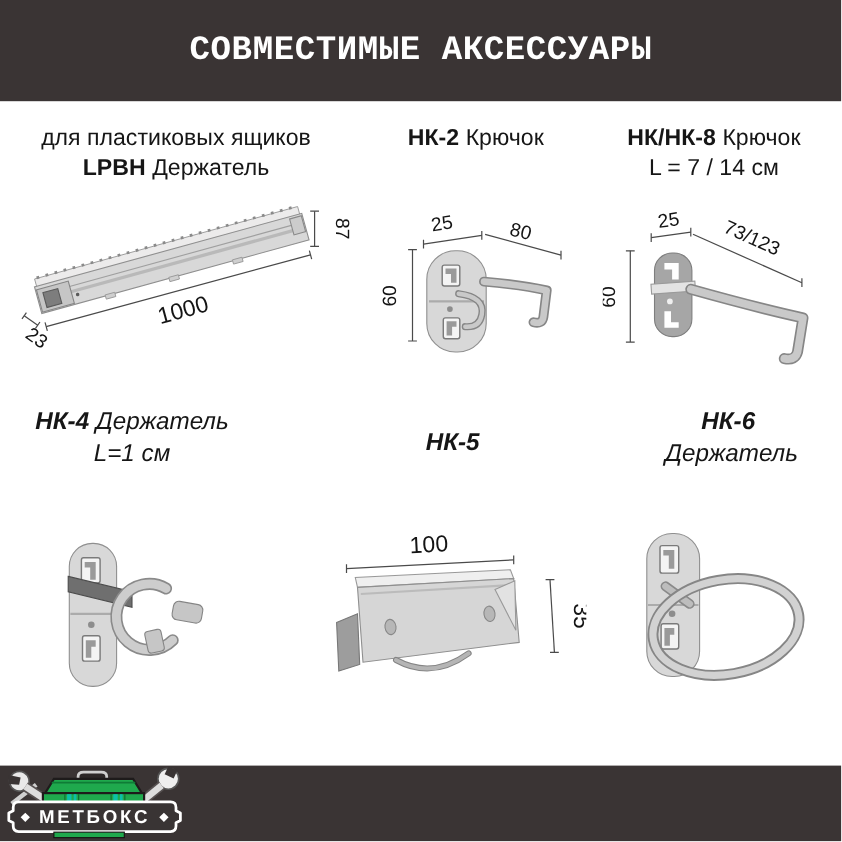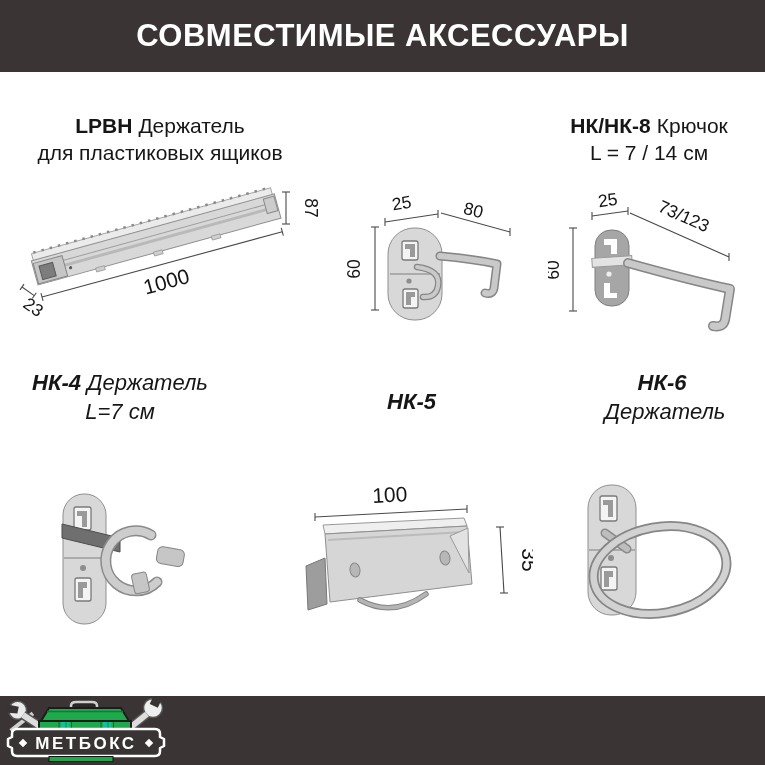--- a/index.html
+++ b/index.html
@@ -1,19 +1,19 @@
 <!DOCTYPE html>
 <html><head>
 <meta charset="utf-8">
 <style>
   html,body{margin:0;padding:0;background:#ffffff;}
   .canvas{position:relative;width:765px;height:765px;background:#ffffff;overflow:hidden;
           font-family:"Liberation Sans",sans-serif;color:#161616;}
   .bar{position:absolute;left:0;width:765px;background:#3a3434;}
-  .header{top:0;height:72px;display:flex;align-items:center;justify-content:center;}
+  .header{top:0;height:92px;display:flex;align-items:center;justify-content:center;font-family:Liberation Mono, monospace;}
   .header h1{margin:0;color:#ffffff;font-size:31px;font-weight:bold;letter-spacing:.5px;}
   .footer{top:696px;height:69px;}
   .plabel{position:absolute;text-align:center;line-height:27px;font-size:21px;}
   .plabel .code{font-weight:bold;margin-right:6px;}
   .plabel.r2{font-size:22px;line-height:29px;font-style:italic;}
   .illu{position:absolute;}
   
   .dl{stroke:#4a4a4a;stroke-width:1.1;fill:none;}
   .dt{font-size:17.5px;fill:#141414;font-family:"Liberation Sans",sans-serif;}
   .dt.big{font-size:21px;}
@@ -30,31 +30,34 @@
 </head>
 <body>
 
 <div class="canvas">
 
   <div class="bar header">
     <h1>СОВМЕСТИМЫЕ АКСЕССУАРЫ</h1>
   </div>
 
   <div class="plabel" style="left:15px;top:112px;width:290px;">
+    <div>для пластиковых ящиков</div>
     <div><span class="code">LPBH</span><span>Держатель</span></div>
-    <div>для пластиковых ящиков</div>
+  </div>
+  <div class="plabel" style="left:345px;top:112px;width:175px;">
+    <div><span class="code">НК-2</span><span>Крючок</span></div>
   </div>
   <div class="plabel" style="left:540px;top:112px;width:218px;">
     <div><span class="code">НК/НК-8</span><span>Крючок</span></div>
     <div>L = 7 / 14 см</div>
   </div>
 
   <div class="plabel r2" style="left:0px;top:368px;width:240px;">
     <div><span class="code">НК-4</span><span>Держатель</span></div>
-    <div>L=7 см</div>
+    <div>L=1 см</div>
   </div>
   <div class="plabel r2" style="left:292px;top:387px;width:245px;">
     <div class="code">НК-5</div>
   </div>
   <div class="plabel r2" style="left:590px;top:368px;width:150px;">
     <div class="code">НК-6</div>
     <div>Держатель</div>
   </div>
 
   <svg class="illu" style="left:8px;top:180px;" width="310" height="152" viewBox="0 0 310 152">

